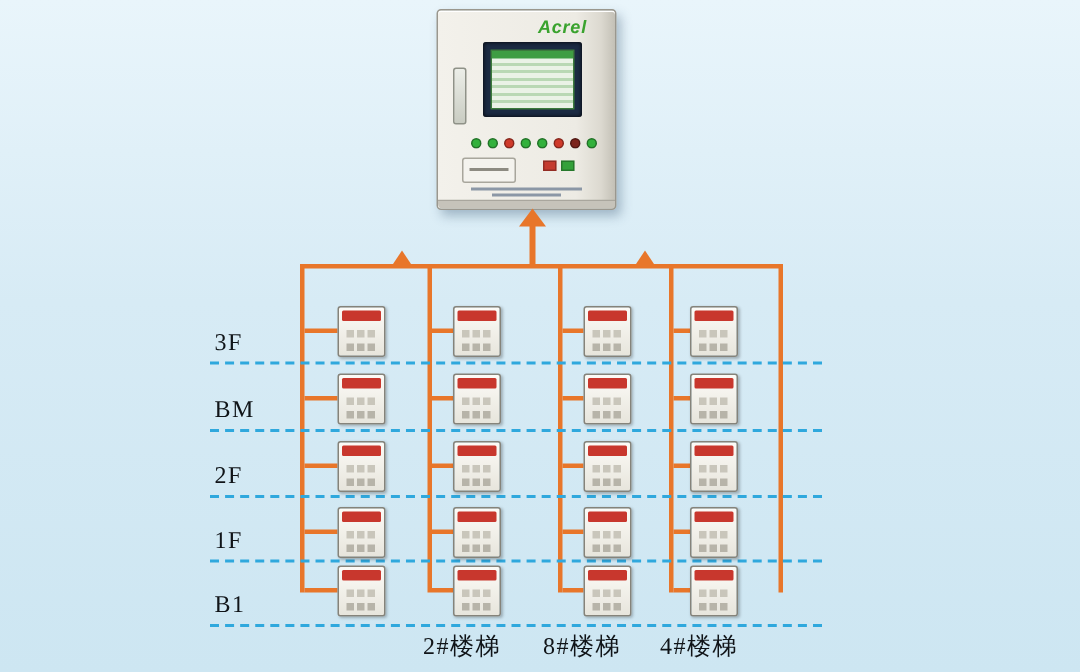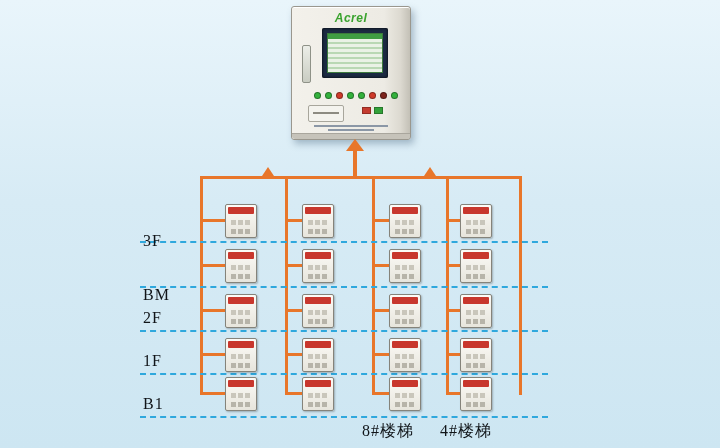--- a/index.html
+++ b/index.html
@@ -10,21 +10,21 @@
   }
   
   .cabinet{
     position:absolute;left:291px;top:6px;width:118px;height:132px;
     background:linear-gradient(90deg,#f3f1eb 0%,#edebe4 78%,#dcd9d0 92%,#c3c0b6 100%);
     border:1px solid #9a978e;border-radius:3px;
     box-shadow:3px 4px 7px rgba(50,80,110,.35), inset 0 1px 0 #ffffff;
   }
   .cabinet-base{position:absolute;left:0;bottom:0;width:100%;height:5px;background:#c6c3ba;border-top:1px solid #a9a69d;border-radius:0 0 3px 3px;}
   .brand{position:absolute;left:0;top:4px;width:100%;text-align:center;color:var(--brand-green,#3aa32e);
-    font-weight:bold;font-style:italic;font-size:12px;letter-spacing:.5px;font-family:"Liberation Sans","DejaVu Sans",sans-serif;}
+    font-weight:bold;font-style:italic;font-size:12px;letter-spacing:.5px;font-family:"Liberation Sans","DejaVu Sans",sans-serif;padding-left:24px;}
   .screen{position:absolute;left:30px;top:21px;width:66px;height:50px;background:#1b2a42;border-radius:2px;box-shadow:inset 0 0 3px #000;}
   .screen-inner{position:absolute;left:5px;top:5px;right:5px;bottom:5px;border:1px solid #3c7a3c;
     background:repeating-linear-gradient(180deg,#eaf2e6 0px,#eaf2e6 3px,#b9d8b4 3px,#b9d8b4 5px);}
   .screen-bar{position:absolute;left:0;top:0;width:100%;height:5px;background:#3f9d43;}
   .tube{position:absolute;left:10px;top:38px;width:7px;height:36px;border:1px solid #8f9288;border-radius:2px;
     background:linear-gradient(180deg,#eceee8,#c9ccc2);}
   .leds{position:absolute;left:22px;top:85px;display:flex;gap:4px;}
   .led{width:5px;height:5px;border-radius:50%;border:1px solid rgba(0,0,0,.35);}
   .led.g{background:#33b13c}.led.r{background:#cf3a2a}.led.d{background:#7c241c}
   .printer{position:absolute;left:16px;top:98px;width:34px;height:15px;background:#f4f3ee;border:1px solid #a8a69c;border-radius:2px;}
@@ -96,22 +96,22 @@
   <div class="v-line" style="left:372px;top:176px;height:219px;"></div>
   <div class="v-line" style="left:446px;top:176px;height:219px;"></div>
   <div class="v-line" style="left:519px;top:176px;height:219px;"></div>
 
   <div class="floor-line" style="top:241px;"></div>
   <div class="floor-line" style="top:286px;"></div>
   <div class="floor-line" style="top:330px;"></div>
   <div class="floor-line" style="top:373px;"></div>
   <div class="floor-line" style="top:416px;"></div>
 
-  <div class="floor-label" style="top:232px;">3F</div>
-  <div class="floor-label" style="top:265px;margin-top:21px;">BM</div>
+  <div class="floor-label" style="top:220px;">3F</div>
+  <div class="floor-label" style="top:265px;">BM</div>
   <div class="floor-label" style="top:309px;">2F</div>
   <div class="floor-label" style="top:352px;">1F</div>
   <div class="floor-label" style="top:395px;">B1</div>
 
   <div class="stub sc1 t1"></div>
   <div class="stub sc2 t1"></div>
   <div class="stub sc3 t1"></div>
   <div class="stub sc4 t1"></div>
   <div class="stub sc1 t2"></div>
   <div class="stub sc2 t2"></div>
@@ -144,16 +144,17 @@
   <div class="device c4 r3"></div>
   <div class="device c1 r4"></div>
   <div class="device c2 r4"></div>
   <div class="device c3 r4"></div>
   <div class="device c4 r4"></div>
   <div class="device c1 r5"></div>
   <div class="device c2 r5"></div>
   <div class="device c3 r5"></div>
   <div class="device c4 r5"></div>
 
+  <div class="stair-label" style="left:268px;">2#楼梯</div>
   <div class="stair-label" style="left:348px;">8#楼梯</div>
   <div class="stair-label" style="left:426px;">4#楼梯</div>
 
 </div>
 
 </body></html>

